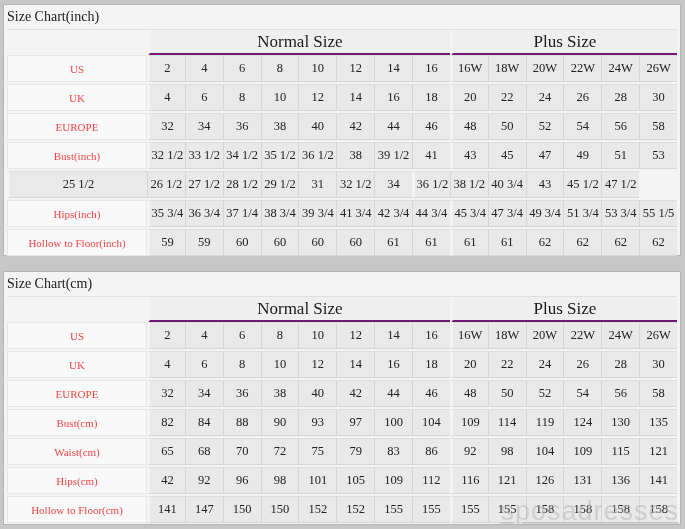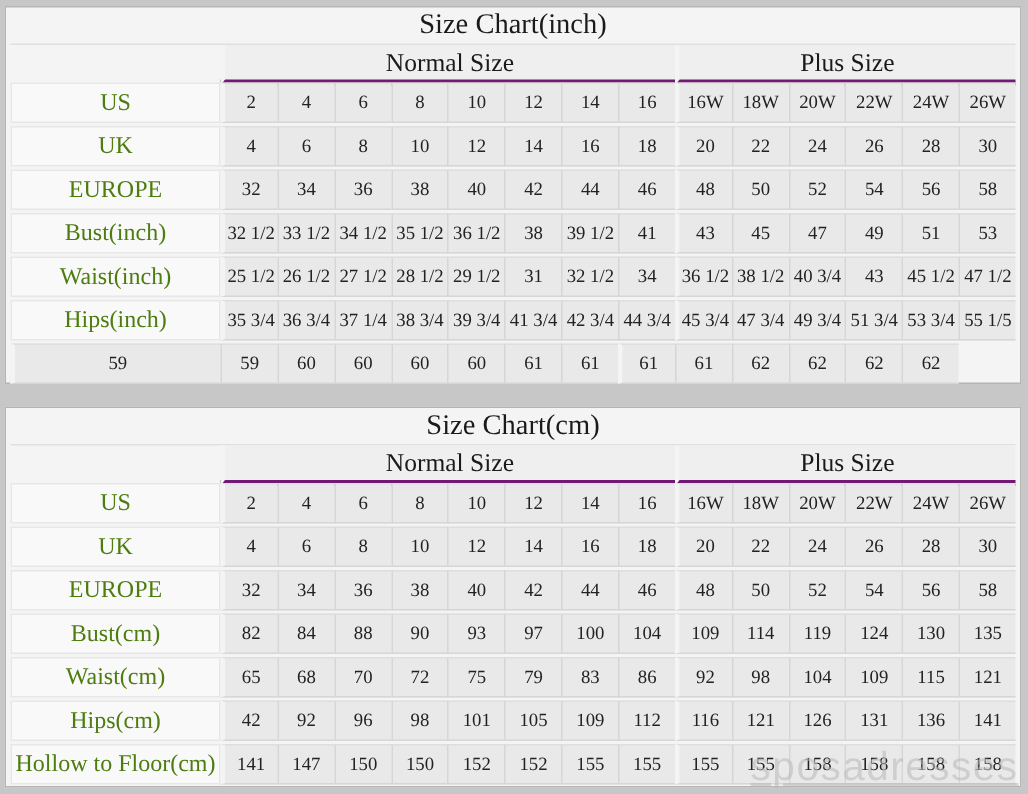--- a/index.html
+++ b/index.html
@@ -21,22 +21,21 @@
     background: #f4f4f4;
     border: 1px solid #b5b5b5;
     padding: 0 3px;
   }
   #panel-inch { top: 4px;  height: 250px; }
   #panel-cm   { top: 271px; height: 252px; }
 
   .title-row {
     height: 24px;
     line-height: 24px;
-    text-align: center;
-    font-size: 19px;
+    font-size: 14px;
     color: #1a1a1a;
     border-bottom: 1px solid #e0e0e0;
   }
   .grid-row {
     display: grid;
     grid-template-columns: 140px repeat(14, 1fr);
   }
   .header-row {
     height: 23px;
     margin-bottom: 2px;
@@ -60,22 +59,22 @@
   .cell {
     display: flex;
     align-items: center;
     justify-content: center;
     white-space: nowrap;
     overflow: hidden;
   }
   .label-cell {
     background: #f9f9f9;
     border: 1px solid #e7e7e7;
-    font-size: 16px;
-    color: #4d7c0f;
+    font-size: 11px;
+    color: #ef4444;
   }
   .value-cell {
     background: #e9e9e9;
     border-top: 1px solid #dedede;
     border-bottom: 1px solid #d6d6d6;
     border-left: 1px solid #d6d6d6;
     font-size: 12.5px;
     color: #222;
   }
   .value-cell.gap-left {
@@ -167,21 +166,20 @@
         <div class="cell value-cell">39 1/2</div>
         <div class="cell value-cell">41</div>
         <div class="cell value-cell gap-left">43</div>
         <div class="cell value-cell">45</div>
         <div class="cell value-cell">47</div>
         <div class="cell value-cell">49</div>
         <div class="cell value-cell">51</div>
         <div class="cell value-cell">53</div>
       </div>
       <div class="grid-row trow">
-        <div class="cell label-cell">Waist(inch)</div>
         <div class="cell value-cell gap-left">25 1/2</div>
         <div class="cell value-cell">26 1/2</div>
         <div class="cell value-cell">27 1/2</div>
         <div class="cell value-cell">28 1/2</div>
         <div class="cell value-cell">29 1/2</div>
         <div class="cell value-cell">31</div>
         <div class="cell value-cell">32 1/2</div>
         <div class="cell value-cell">34</div>
         <div class="cell value-cell gap-left">36 1/2</div>
         <div class="cell value-cell">38 1/2</div>
@@ -201,20 +199,21 @@
         <div class="cell value-cell">42 3/4</div>
         <div class="cell value-cell">44 3/4</div>
         <div class="cell value-cell gap-left">45 3/4</div>
         <div class="cell value-cell">47 3/4</div>
         <div class="cell value-cell">49 3/4</div>
         <div class="cell value-cell">51 3/4</div>
         <div class="cell value-cell">53 3/4</div>
         <div class="cell value-cell">55 1/5</div>
       </div>
       <div class="grid-row trow">
+        <div class="cell label-cell">Hollow to Floor(inch)</div>
         <div class="cell value-cell gap-left">59</div>
         <div class="cell value-cell">59</div>
         <div class="cell value-cell">60</div>
         <div class="cell value-cell">60</div>
         <div class="cell value-cell">60</div>
         <div class="cell value-cell">60</div>
         <div class="cell value-cell">61</div>
         <div class="cell value-cell">61</div>
         <div class="cell value-cell gap-left">61</div>
         <div class="cell value-cell">61</div>

